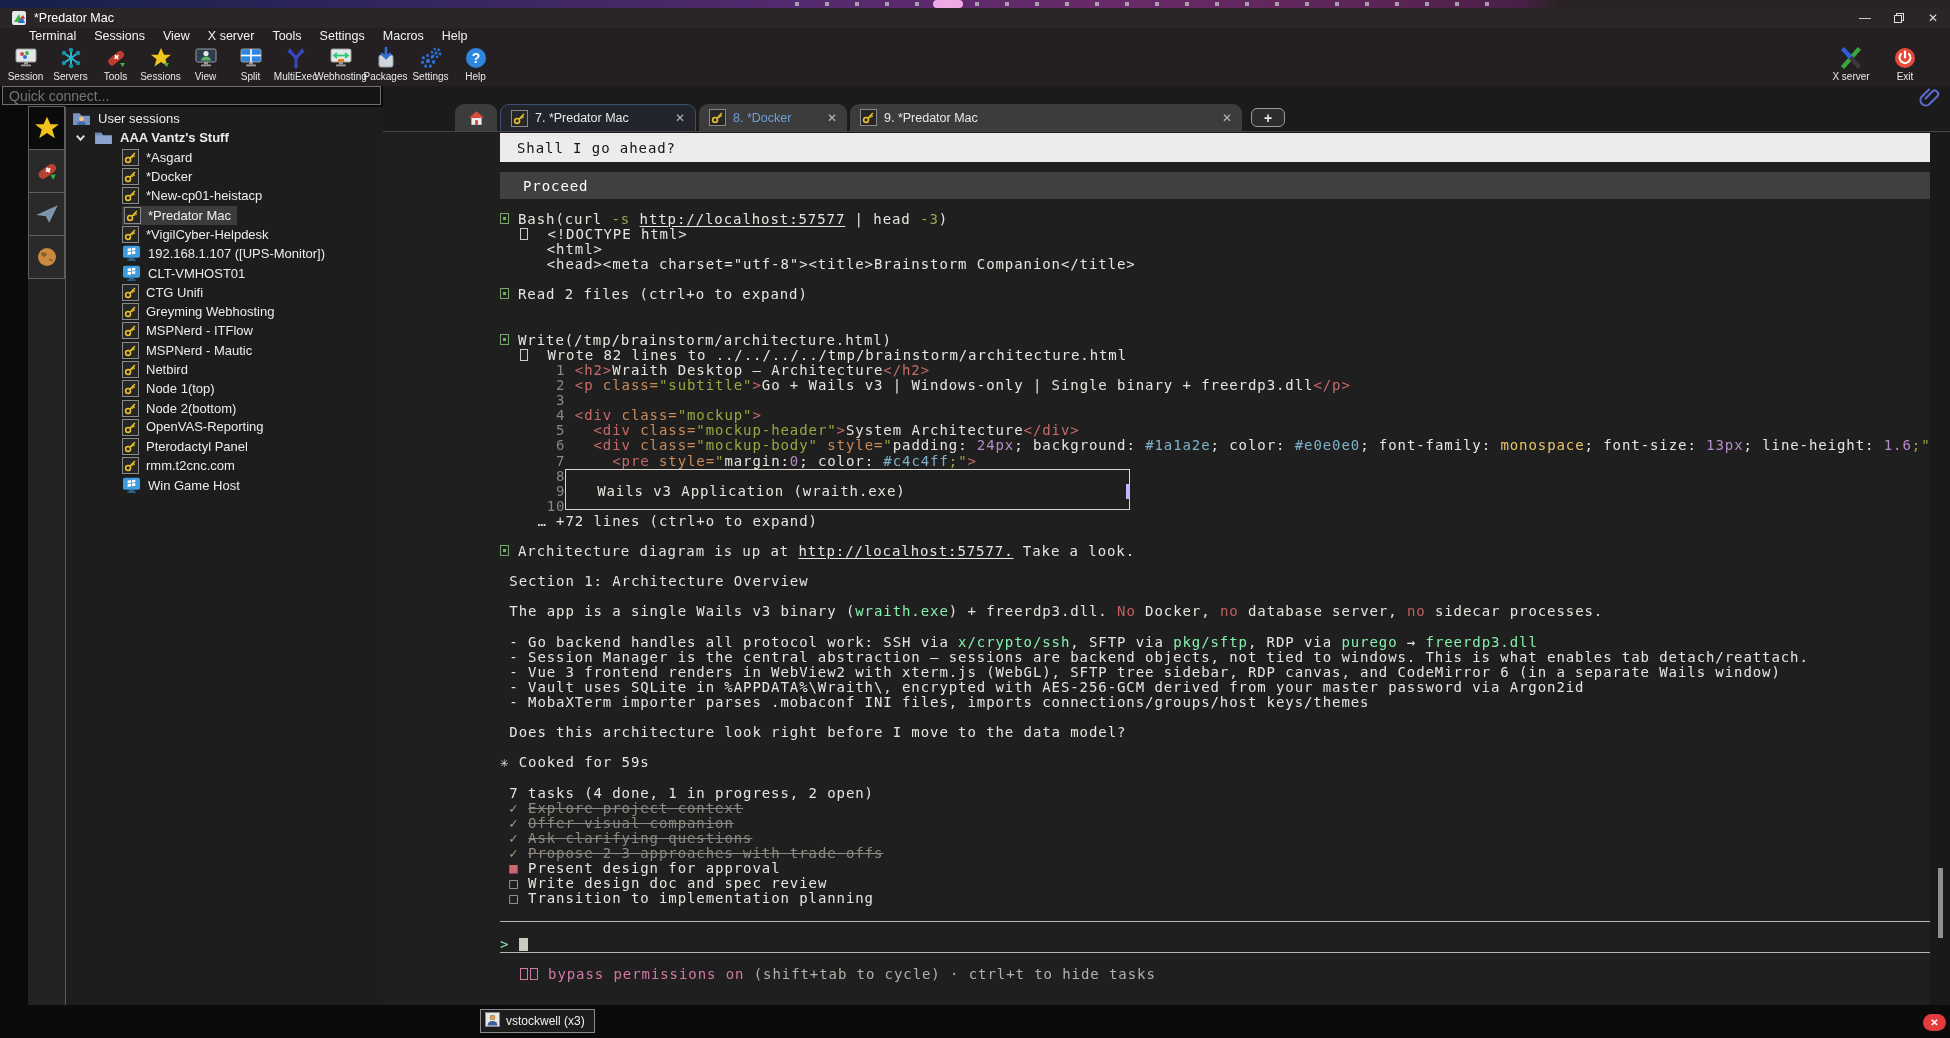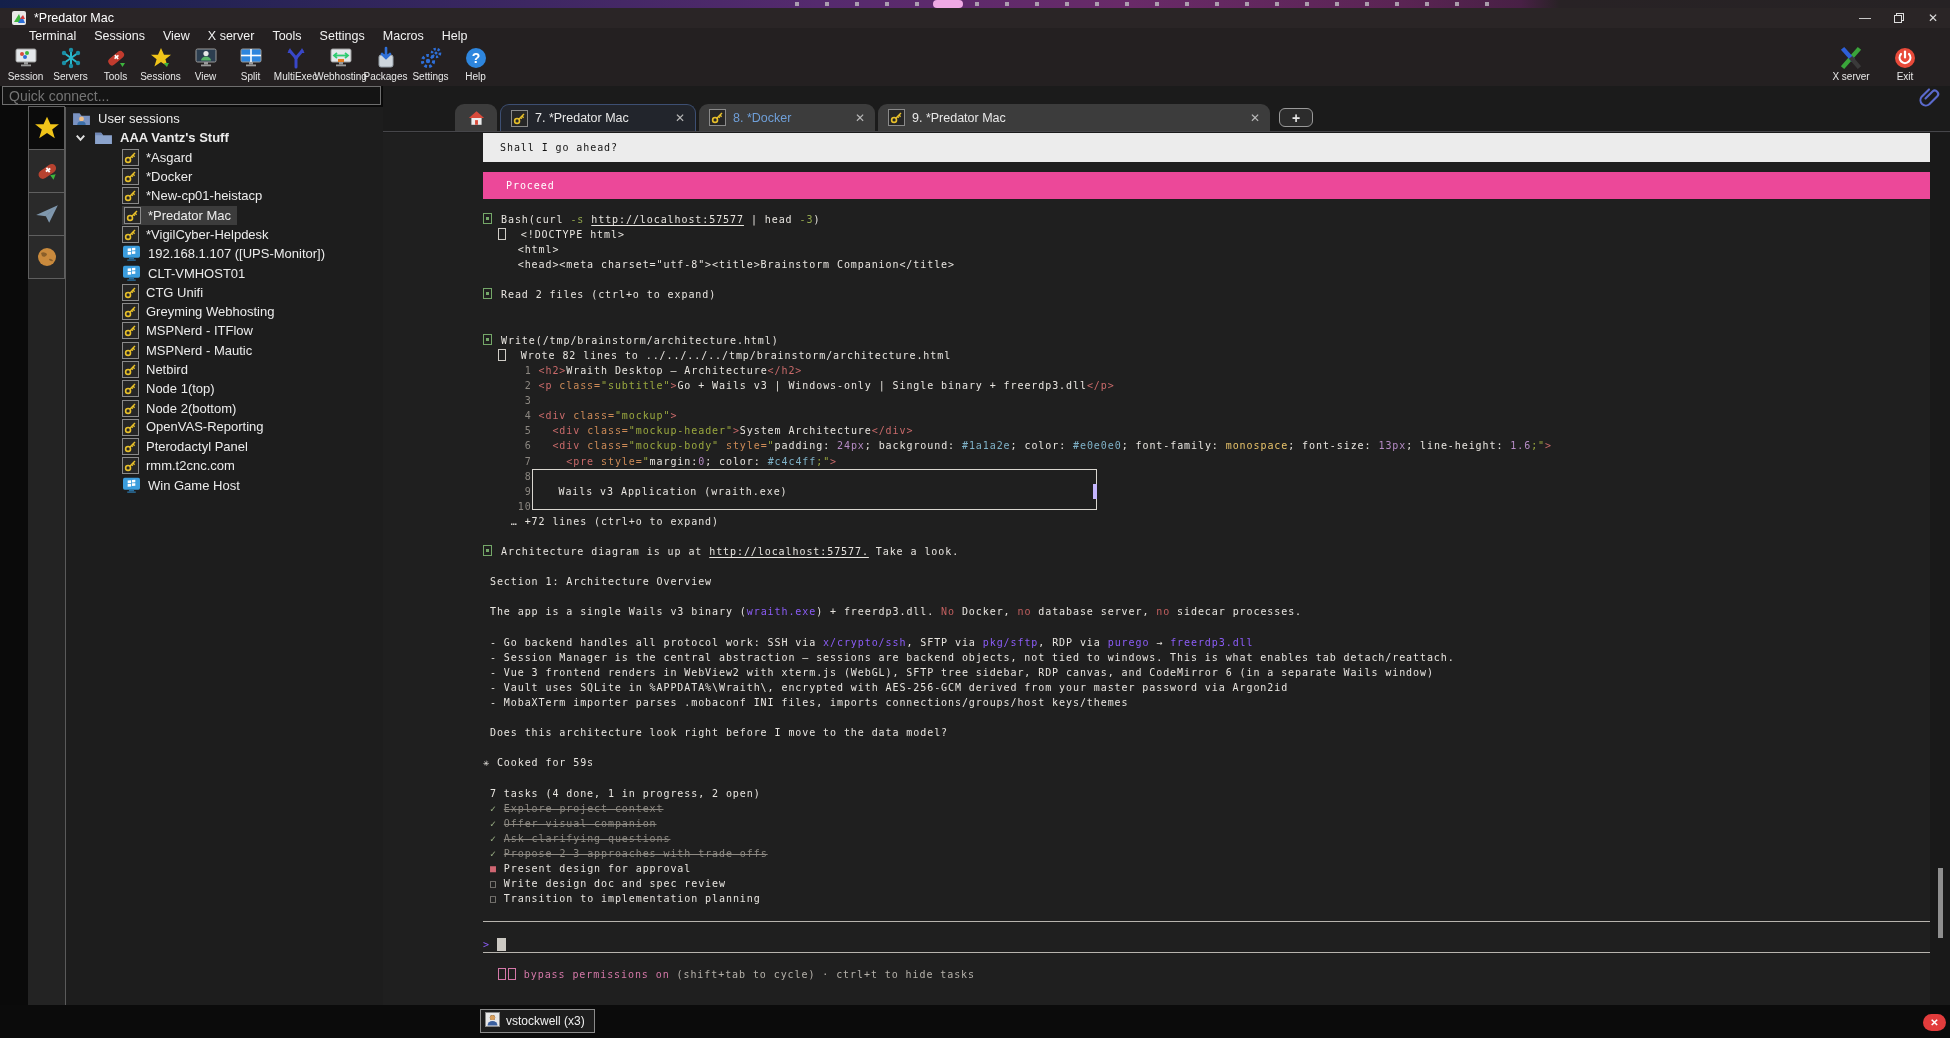--- a/index.html
+++ b/index.html
@@ -66,28 +66,28 @@
   .plustab { width:34px; height:19px; margin:0 0 4px 6px; border:1px solid #9a9a9a; border-radius:6px;
     background:#2c2c2c; color:#e8e8e8; display:flex; align-items:center; justify-content:center;
     font-size:14px; font-weight:bold; }
   #paperclip { position:absolute; right:8px; top:0px; }
 
   
   #terminal { position:absolute; left:0; top:47px; right:0; bottom:0; background:#1f1f1f; }
   #gutter { position:absolute; right:0; top:0; bottom:0; width:20px; background:#191919; }
   #thumb { position:absolute; right:7px; top:735px; width:5px; height:70px; background:#8f8f8f; }
   #termcol { position:absolute; left:100px; right:20px; top:0; }
-  .mono, .tline, .tbar { font-family:"DejaVu Sans Mono","DejaVu Sans",monospace; font-size:10px;
-    letter-spacing:0.92px; }
+  .mono, .tline, .tbar { font-family:"DejaVu Sans Mono","DejaVu Sans",monospace; font-size:14px;
+    letter-spacing:0.92px;margin-left:17px; }
   .tbar.light { height:29px; background:#ececec; color:#141414; display:flex; align-items:center; padding-left:17px; }
-  .tbar.black { height:27px; background:#ec4899; color:#fff; display:flex; align-items:center; padding-left:23px; }
+  .tbar.black { height:27px; background:#404040; color:#fff; display:flex; align-items:center; padding-left:23px; }
   .tline { height:15.1px; line-height:15.1px; white-space:pre; color:#e8e5e0; }
   .tline.rule { border-top:1px solid #b7b4ae; }
   .tline span { vertical-align:top; }
-  .c-green{color:#93a84e;} .c-red{color:#c25f5f;} .c-dim{color:#8b5cf6;} .c-dim2{color:#b5b1aa;}
+  .c-green{color:#93a84e;} .c-red{color:#c25f5f;} .c-dim{color:#86efac;} .c-dim2{color:#b5b1aa;}
   .c-num{color:#8b8781;} .c-tag{color:#c96a6a;} .c-attr{color:#cd8b57;} .c-str{color:#9aa83f;}
   .c-ppl{color:#b68cc6;} .c-hex{color:#7fb2c8;} .c-yel{color:#e8c36a;} .c-pink{color:#d478a8;}
   .c-chk{color:#93a87f;} .c-strike{color:#8e8a83; text-decoration:line-through;}
   .c-prog{color:#cf6672;} .c-link{text-decoration:underline; text-underline-offset:2px;}
   .ic-bullet{display:inline-block;width:9px;height:11px;border:1px solid #74a768;position:relative;margin:1px 9px 0 0;}
   .ic-bullet::after{content:"";position:absolute;left:2px;top:3px;width:3px;height:3px;background:#74a768;}
   .fbox{display:inline-block;width:8px;height:12px;border:1px solid #cfccc6;margin:1px 1px 0 1px;}
   .fbox.pink{border-color:#d478a8;}
   .cursor{display:inline-block;width:9px;height:13px;background:#ccc9c3;margin-top:1px;}
   .boxT{display:inline-block;width:565px;height:15px;border:1px solid #d9d6d0;border-bottom:none;}
@@ -715,21 +715,21 @@
                   <line x1="7.2" y1="8.8" x2="13.5" y2="2.5"></line>
                   <line x1="11" y1="5" x2="13" y2="7"></line>
                   <line x1="9.3" y1="6.7" x2="10.8" y2="8.2"></line>
                 </g>
               </svg>
             </span>
           </span>
           <span class="tab-label">7. *Predator Mac</span>
           <span class="closex">✕</span>
         </div>
-        <div class="tab accent" style="width: 176px; margin-top: 44px;">
+        <div class="tab accent" style="width: 148px; margin-top: 44px;">
           <span style="display: inline-flex;">
             <span class="keybadge">
               <svg width="13" height="13" viewBox="0 0 16 16">
                 <circle cx="5" cy="11" r="3" fill="none" stroke="#e8c02a" stroke-width="2"></circle>
                 <g stroke="#e8c02a" stroke-width="1.8">
                   <line x1="7.2" y1="8.8" x2="13.5" y2="2.5"></line>
                   <line x1="11" y1="5" x2="13" y2="7"></line>
                   <line x1="9.3" y1="6.7" x2="10.8" y2="8.2"></line>
                 </g>
               </svg>

